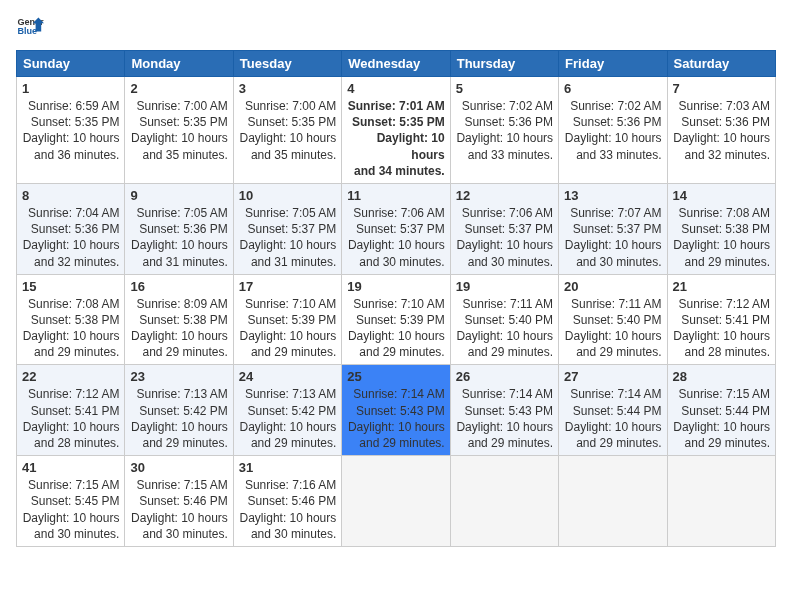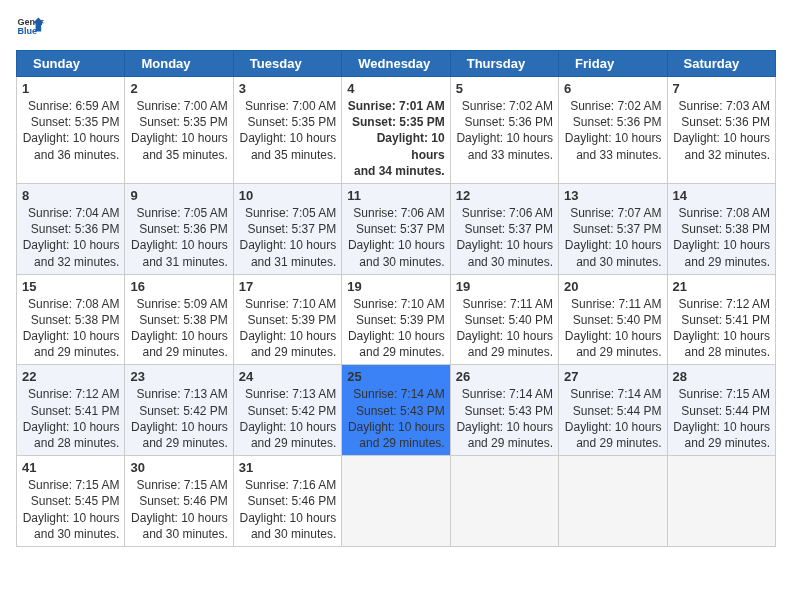--- a/index.html
+++ b/index.html
@@ -47,21 +47,21 @@
     }
     .calendar {
       width: 100%;
       border-collapse: collapse;
       border: 1px solid #ccc;
     }
     .calendar th {
       background: #2a6db5;
       color: #fff;
       text-align: left;
-      padding: 5px 16px;
+      padding: 5px 6px;
       font-size: 13px;
       font-weight: bold;
       border: 1px solid #1a5fa8;
       width: calc(100% / 7);
     }
     .calendar td {
       vertical-align: top;
       padding: 4px 5px;
       border: 1px solid #ccc;
       font-size: 10px;
@@ -226,21 +226,21 @@
         <tr>
           <td>
             <span class="day-number">15</span>
             <div class="day-info" style="white-space: pre-line;">Sunrise: 7:08 AM
 Sunset: 5:38 PM
 Daylight: 10 hours
 and 29 minutes.</div>
           </td>
           <td>
             <span class="day-number">16</span>
-            <div class="day-info" style="white-space: pre-line;">Sunrise: 5:09 AM
+            <div class="day-info" style="white-space: pre-line;">Sunrise: 8:09 AM
 Sunset: 5:38 PM
 Daylight: 10 hours
 and 29 minutes.</div>
           </td>
           <td>
             <span class="day-number">17</span>
             <div class="day-info" style="white-space: pre-line;">Sunrise: 7:10 AM
 Sunset: 5:39 PM
 Daylight: 10 hours
 and 29 minutes.</div>

